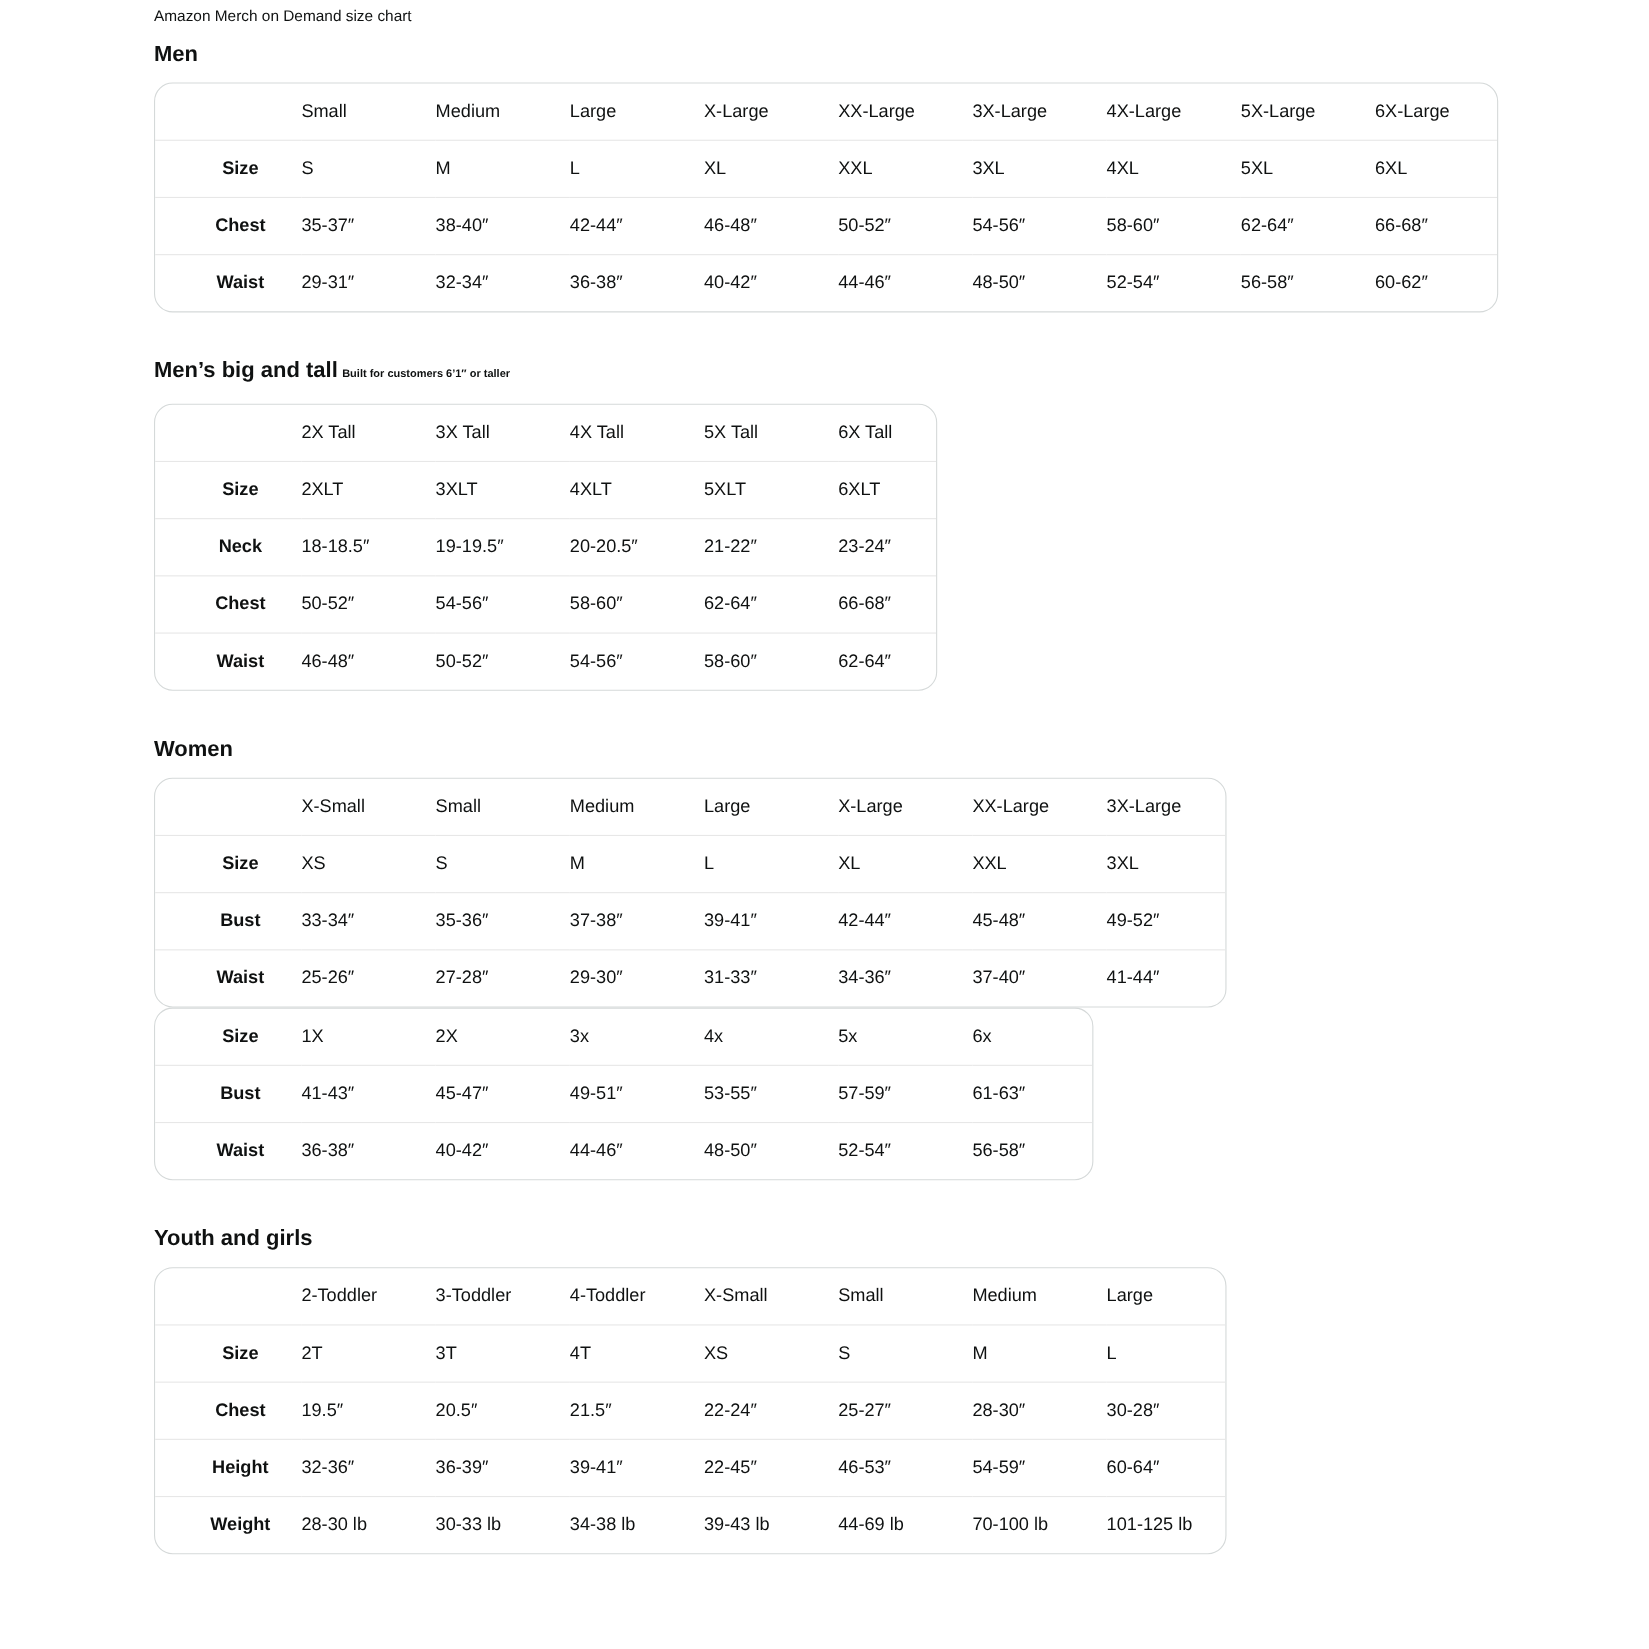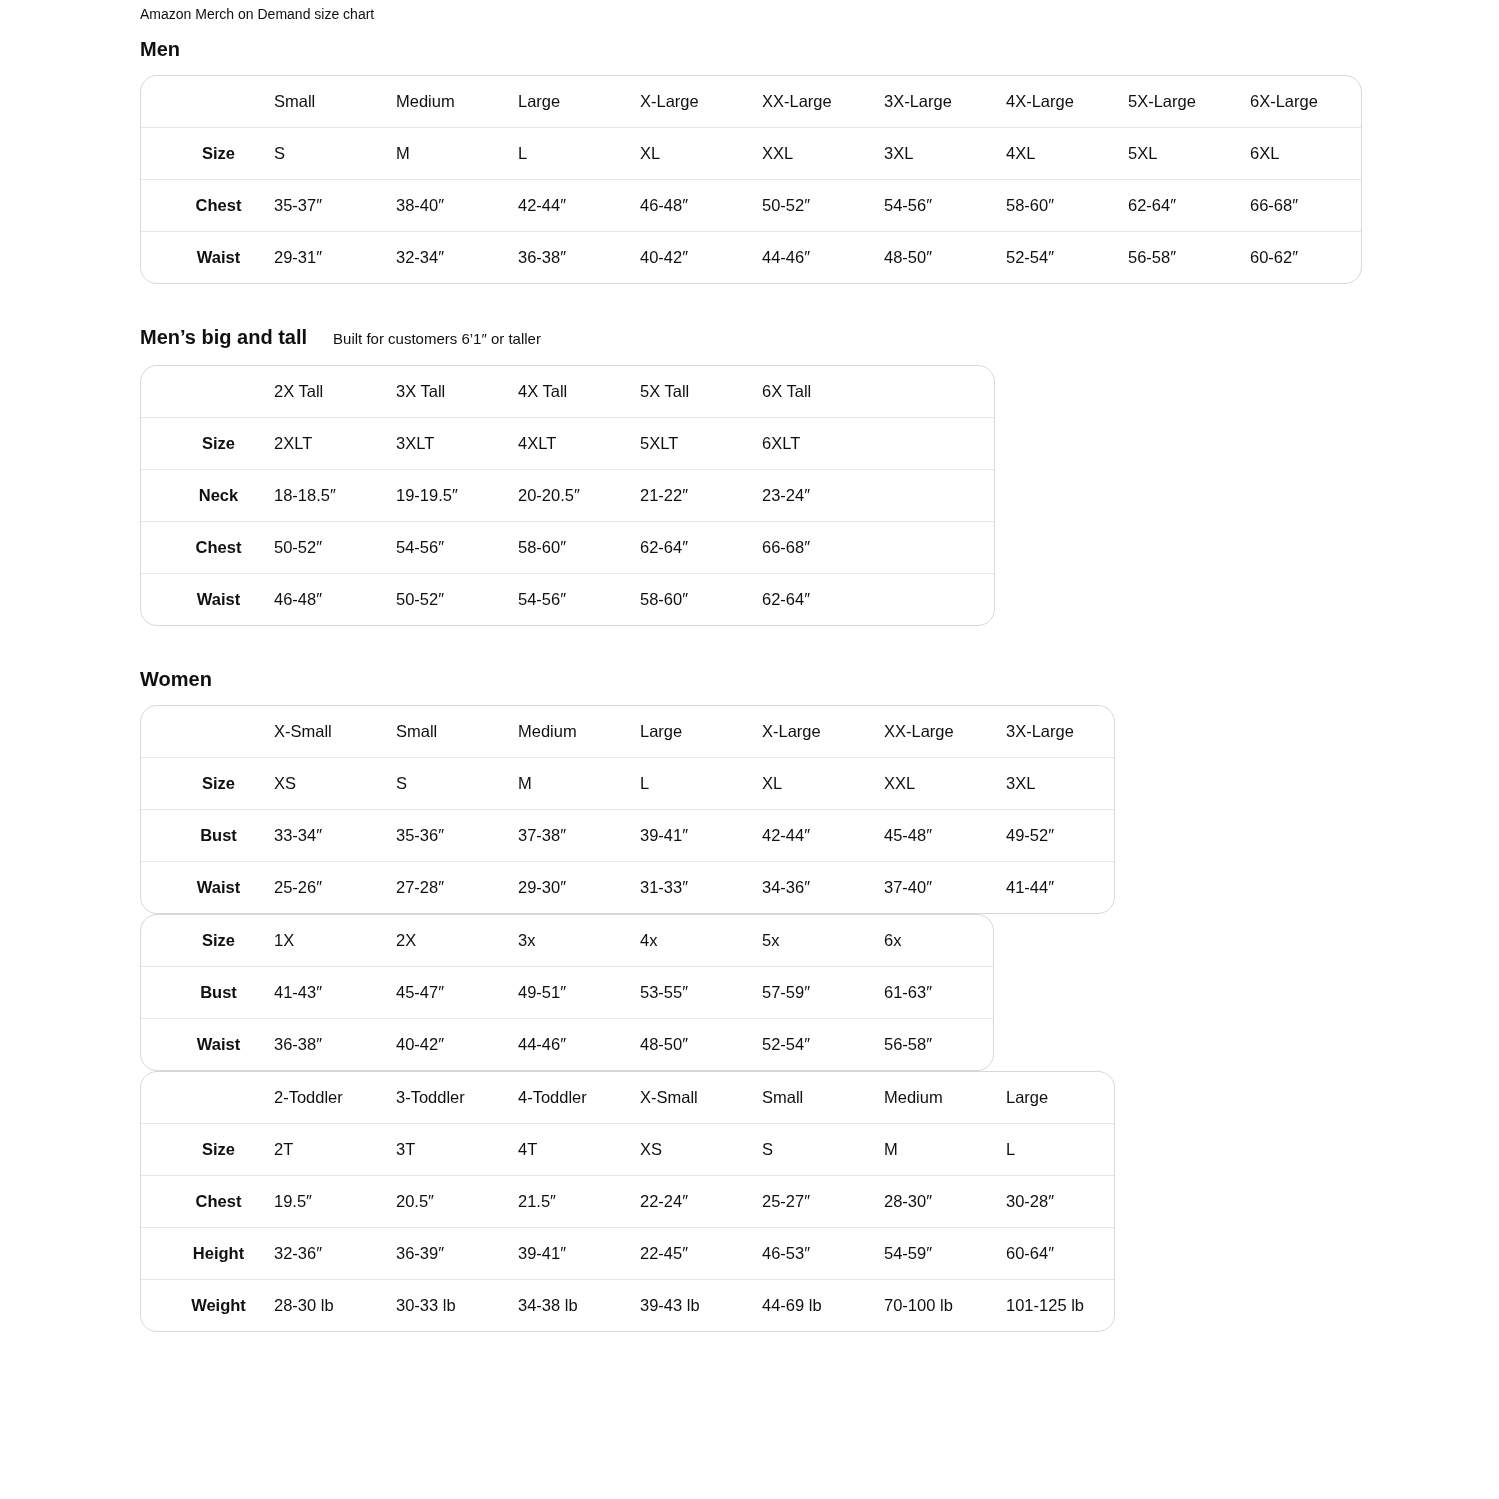--- a/index.html
+++ b/index.html
@@ -27,34 +27,34 @@
     font-size: 20px;
     line-height: 26px;
     font-weight: 700;
     display: flex;
     align-items: baseline;
   }
   .section-heading.first {
     margin-top: 10px;
   }
   .section-subtitle {
-    font-weight: 400;
-    font-size: 15px;
-    margin-left: 26px;
+    font-weight: 700;
+    font-size: 10px;
+    margin-left: 4px;
   }
   .section-subtitle:empty { display: none; }
   .table-card {
     border: 1px solid #d5d9d9;
     border-radius: 17px;
     overflow: hidden;
     background: #ffffff;
     box-sizing: border-box;
   }
   .card-men { width: 1222px; }
-  .card-mens-big-and-tall { width: 855px; }
+  .card-mens-big-and-tall { width: 712px; }
   .card-women { width: 975px; }
   .card-womens-plus { width: 854px; }
   .card-youth-and-girls { width: 975px; }
   table.size-table {
     border-collapse: collapse;
     table-layout: fixed;
     width: 100%;
   }
   .size-table th, .size-table td {
     height: 51px;
@@ -329,20 +329,24 @@
               <td>48-50″</td>
               <td>52-54″</td>
               <td>56-58″</td>
             </tr>
           </tbody>
         </table>
       </div>
   </section>
 
   <section>
+    <h2 class="section-heading">
+      <span class="heading-text">Youth and girls</span>
+
+    </h2>
     <div class="table-card card-youth-and-girls">
         <table class="size-table">
           <colgroup>
             <col style="width: 133px;">
             <col style="width: 122px;">
             <col style="width: 122px;">
             <col style="width: 122px;">
             <col style="width: 122px;">
             <col style="width: 122px;">
             <col style="width: 122px;">

